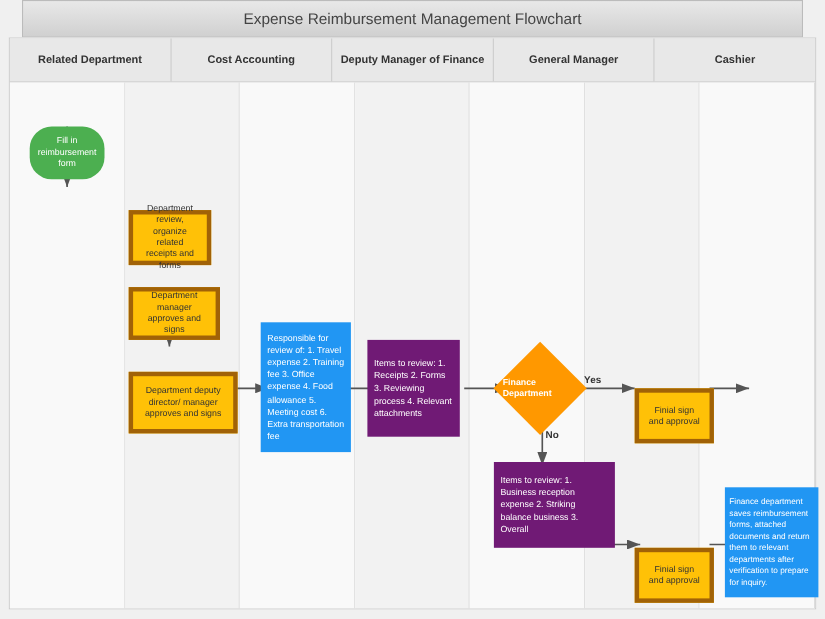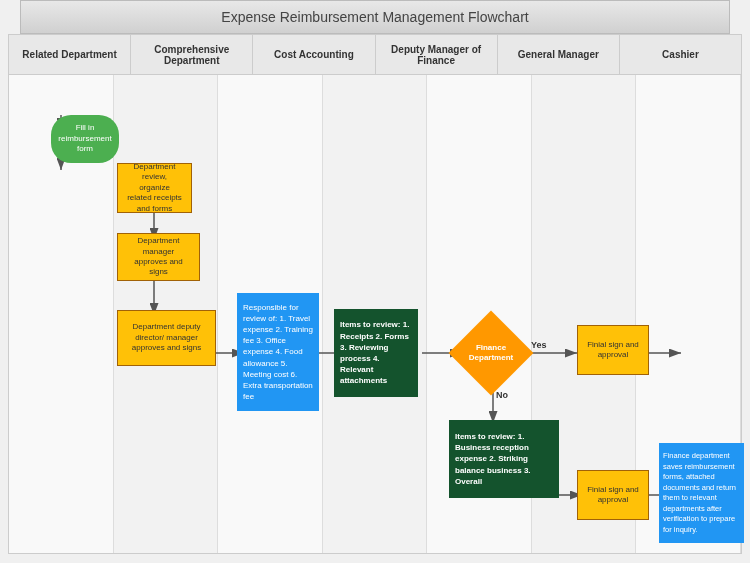--- a/index.html
+++ b/index.html
@@ -80,35 +80,35 @@
     .node-rounded {
       background: #4CAF50;
       color: white;
       border-radius: 20px;
       padding: 6px 8px;
     }
     
     .node-yellow {
       background: #FFC107;
       color: #333;
-      border: 1px solid #a16207;
+      border: 4px solid #a16207;
       padding: 6px 8px;
+      margin-top: 28px;
     }
     
     .node-blue {
       background: #2196F3;
       color: white;
       padding: 6px 4px;
     }
     
     .node-orange {
-      background: #14532d;
+      background: #701a75;
       color: white;
       padding: 6px 4px;
-      font-weight: bold;
     }
     
     .node-green-circle {
       background: #4CAF50;
       color: white;
       border-radius: 50%;
     }
     
     .node-blue-rect {
       background: #2196F3;
@@ -138,21 +138,20 @@
 <div class="page">
 
   <div class="title-bar">
     <span>Expense Reimbursement Management Flowchart</span>
   </div>
 
   <div class="swimlane-container">
 
     <div class="header-row">
       <div class="header-cell">Related Department</div>
-      <div class="header-cell">Comprehensive Department</div>
       <div class="header-cell">Cost Accounting</div>
       <div class="header-cell">Deputy Manager of Finance</div>
       <div class="header-cell">General Manager</div>
       <div class="header-cell">Cashier</div>
     </div>
 
     <div class="content-area">
 
       <div class="lane"></div>
 
@@ -198,21 +197,21 @@
 
         <line x1="636" y1="420" x2="673" y2="420" stroke="#555" stroke-width="1.5" marker-end="url(#arrowhead)"></line>
 
         <line x1="52" y1="40" x2="52" y2="55" stroke="#555" stroke-width="1.5" marker-end="url(#arrowhead)"></line>
       </svg>
 
       <div class="label-yes" style="left:522px; top:265px;">Yes</div>
 
       <div class="label-no" style="left:487px; top:315px;">No</div>
 
-      <div class="node node-rounded" style="left:18px; top:40px; width:68px; height:48px;margin-left:24px;">
+      <div class="node node-rounded" style="left:18px; top:40px; width:68px; height:48px;">
         <span style="font-size:8px; line-height:1.3;">Fill in reimbursement form</span>
       </div>
 
       <div class="node node-yellow" style="left:108px; top:88px; width:75px; height:50px;">
         <span style="font-size:8px; line-height:1.3;">Department review, organize related receipts and forms</span>
       </div>
 
       <div class="node node-yellow" style="left:108px; top:158px; width:83px; height:48px;">
         <span style="font-size:8px; line-height:1.3;">Department manager approves and signs</span>
       </div>
@@ -235,21 +234,21 @@
         <span style="font-size:8px; line-height:1.4; text-align:left; padding:2px;">Items to review:
 1. Receipts
 2. Forms
 3. Reviewing process
 4. Relevant attachments</span>
       </div>
 
       <div style="position:absolute; left:452px; top:248px; width:60px; height:60px; background:#FF9800; transform:rotate(45deg);">
       </div>
       <div style="position:absolute; left:448px; top:248px; width:68px; height:60px; display:flex; align-items:center; justify-content:center;">
-        <span style="font-size:8px; color:white; text-align:center; line-height:1.3; font-weight:bold; z-index:2; position:relative;">Finance Department</span>
+        <span style="font-size:8px; color:white; line-height:1.3; font-weight:bold; z-index:2; position:relative;">Finance Department</span>
       </div>
 
       <div class="node node-yellow" style="left:568px; top:250px; width:72px; height:50px;">
         <span style="font-size:8px; line-height:1.3;">Finial sign and approval</span>
       </div>
 
 
       <div class="node node-orange" style="left:440px; top:345px; width:110px; height:78px;">
         <span style="font-size:8px; line-height:1.4; text-align:left; padding:2px;">Items to review:
 1. Business reception expense

